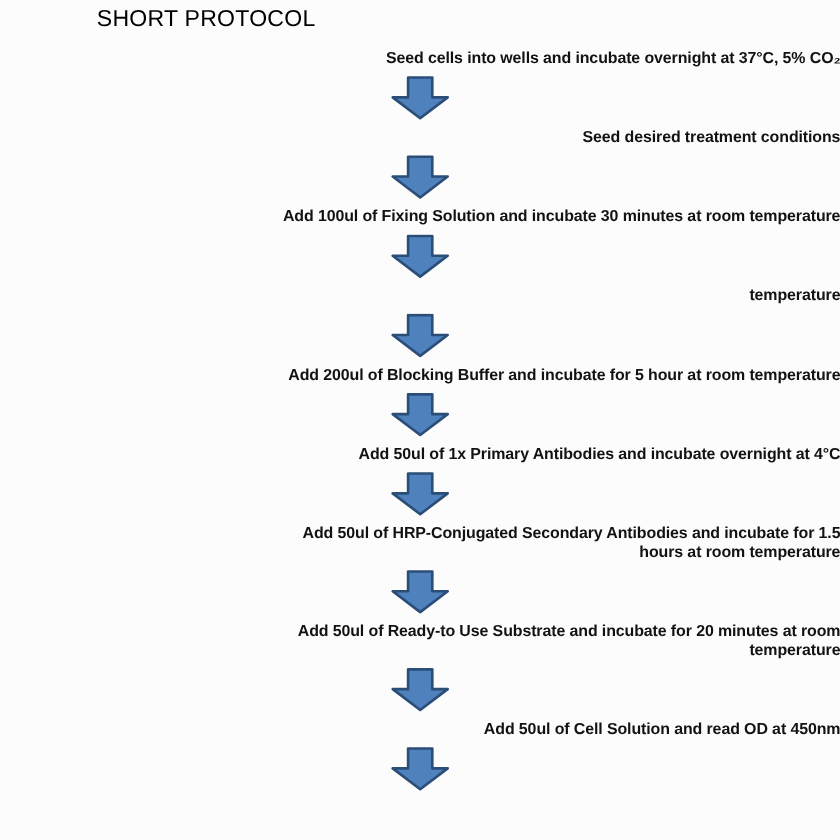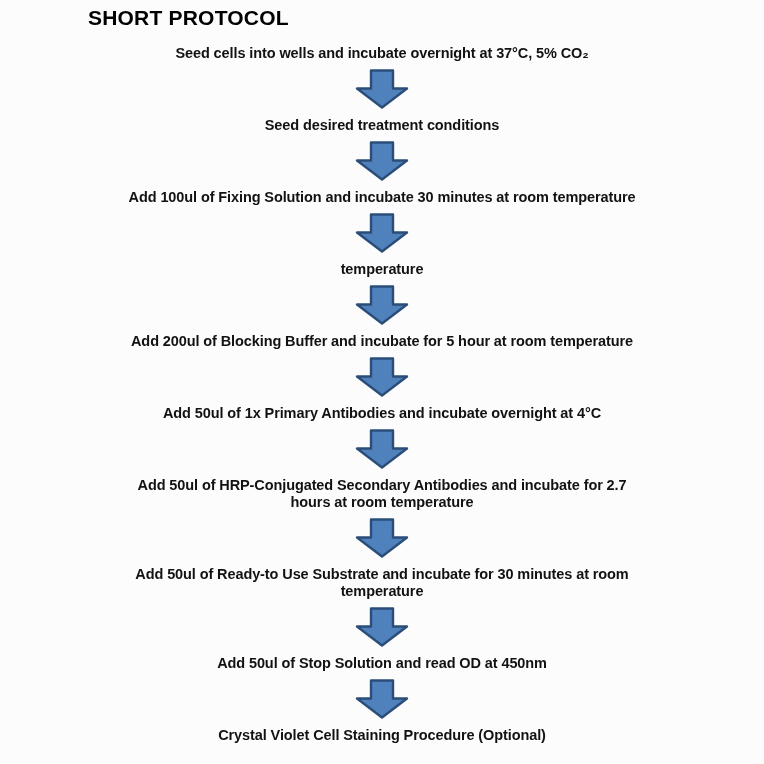--- a/index.html
+++ b/index.html
@@ -16,30 +16,30 @@
   }
   .page {
     width: 764px;
     height: 764px;
     padding-top: 5px;
     box-sizing: border-box;
   }
   .title {
     font-size: 21px;
     line-height: 25px;
-    font-weight: bold;
+    font-weight: normal;
     color: #000000;
     margin: 0 0 15px 88px;
     letter-spacing: 0.2px;
   }
   .steps {
     display: block;
   }
   .step {
-    text-align: center;
+    text-align: right;
     font-weight: bold;
     font-size: 14.5px;
     line-height: 17px;
     letter-spacing: -0.1px;
     margin: 0 0 7px 0;
   }
   .step-line {
     white-space: nowrap;
   }
   .arrow {
@@ -83,36 +83,33 @@
       <svg class="arrow" width="56" height="40" viewBox="0 0 56 40" aria-hidden="true">
     <polygon points="17,1.5 39,1.5 39,19.5 53,19.5 28,38.5 3,19.5 17,19.5" fill="#4f81bd" stroke="#2b4e79" stroke-width="2.4" stroke-linejoin="round"></polygon>
   </svg>
       <div class="step">
         <div class="step-line">Add 50ul of 1x Primary Antibodies and incubate overnight at 4°C</div>
       </div>
       <svg class="arrow" width="56" height="40" viewBox="0 0 56 40" aria-hidden="true">
     <polygon points="17,1.5 39,1.5 39,19.5 53,19.5 28,38.5 3,19.5 17,19.5" fill="#4f81bd" stroke="#2b4e79" stroke-width="2.4" stroke-linejoin="round"></polygon>
   </svg>
       <div class="step">
-        <div class="step-line">Add 50ul of HRP-Conjugated Secondary Antibodies and incubate for 2.7</div>
+        <div class="step-line">Add 50ul of HRP-Conjugated Secondary Antibodies and incubate for 1.5</div>
         <div class="step-line">hours at room temperature</div>
       </div>
       <svg class="arrow" width="56" height="40" viewBox="0 0 56 40" aria-hidden="true">
     <polygon points="17,1.5 39,1.5 39,19.5 53,19.5 28,38.5 3,19.5 17,19.5" fill="#4f81bd" stroke="#2b4e79" stroke-width="2.4" stroke-linejoin="round"></polygon>
   </svg>
       <div class="step">
-        <div class="step-line">Add 50ul of Ready-to Use Substrate and incubate for 30 minutes at room</div>
+        <div class="step-line">Add 50ul of Ready-to Use Substrate and incubate for 20 minutes at room</div>
         <div class="step-line">temperature</div>
       </div>
       <svg class="arrow" width="56" height="40" viewBox="0 0 56 40" aria-hidden="true">
     <polygon points="17,1.5 39,1.5 39,19.5 53,19.5 28,38.5 3,19.5 17,19.5" fill="#4f81bd" stroke="#2b4e79" stroke-width="2.4" stroke-linejoin="round"></polygon>
   </svg>
       <div class="step">
-        <div class="step-line">Add 50ul of Stop Solution and read OD at 450nm</div>
+        <div class="step-line">Add 50ul of Cell Solution and read OD at 450nm</div>
       </div>
       <svg class="arrow" width="56" height="40" viewBox="0 0 56 40" aria-hidden="true">
     <polygon points="17,1.5 39,1.5 39,19.5 53,19.5 28,38.5 3,19.5 17,19.5" fill="#4f81bd" stroke="#2b4e79" stroke-width="2.4" stroke-linejoin="round"></polygon>
   </svg>
-      <div class="step">
-        <div class="step-line">Crystal Violet Cell Staining Procedure (Optional)</div>
-      </div>
     </div>
 </div>
 
 </body></html>

